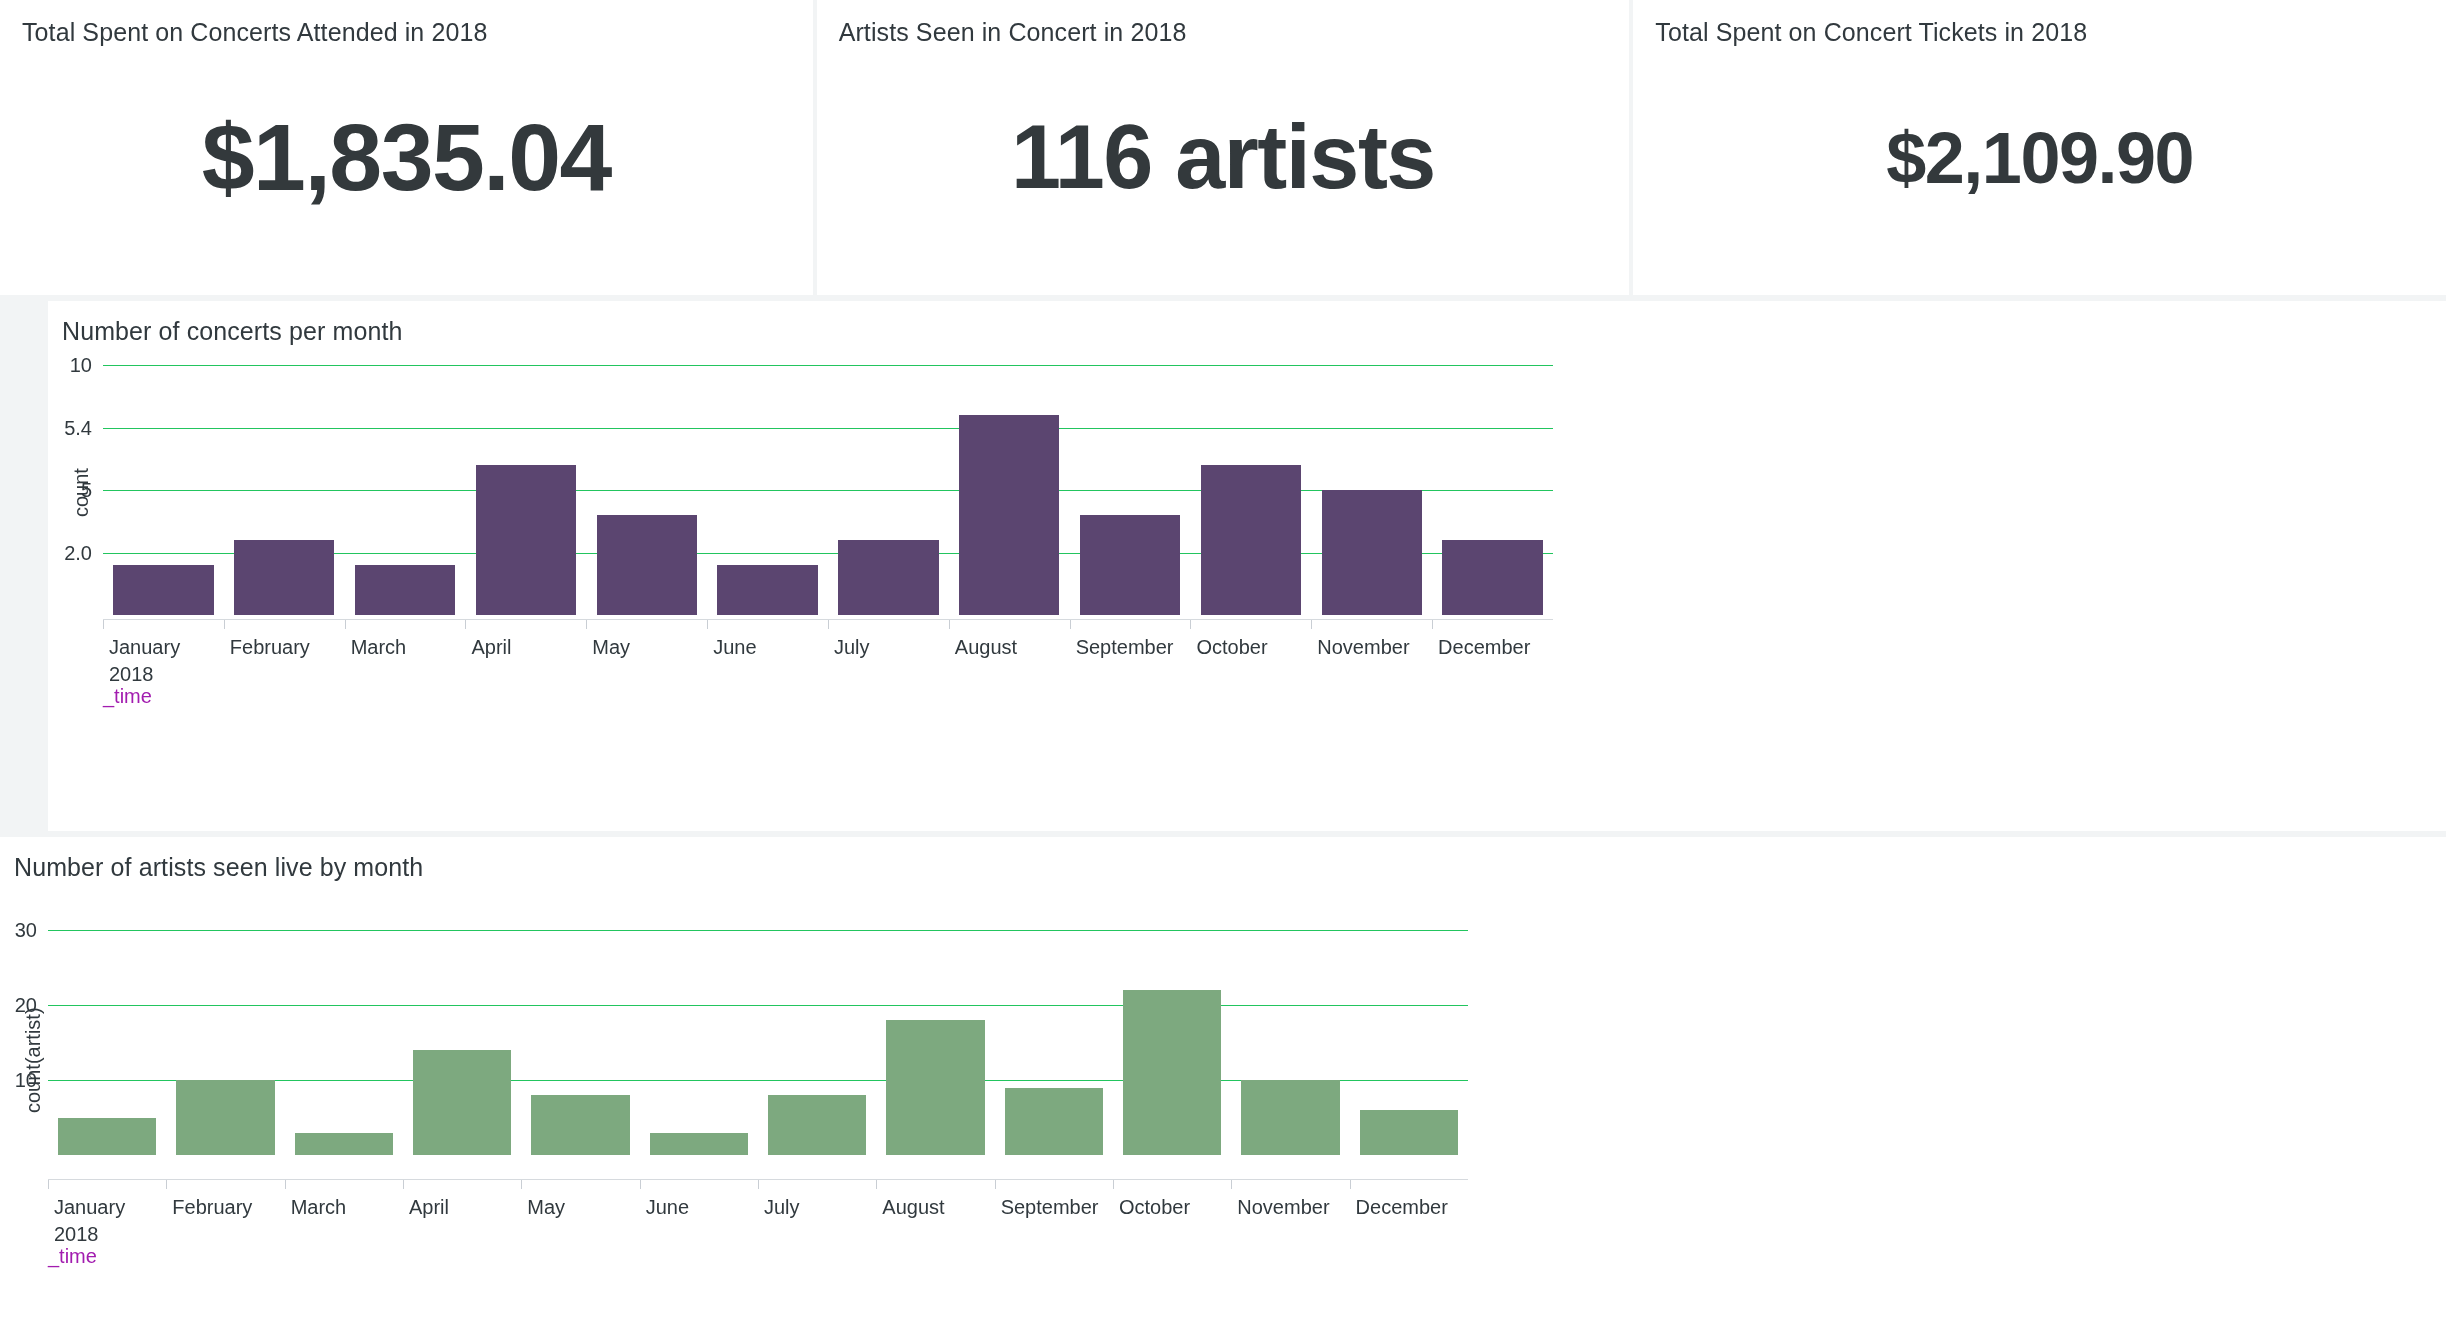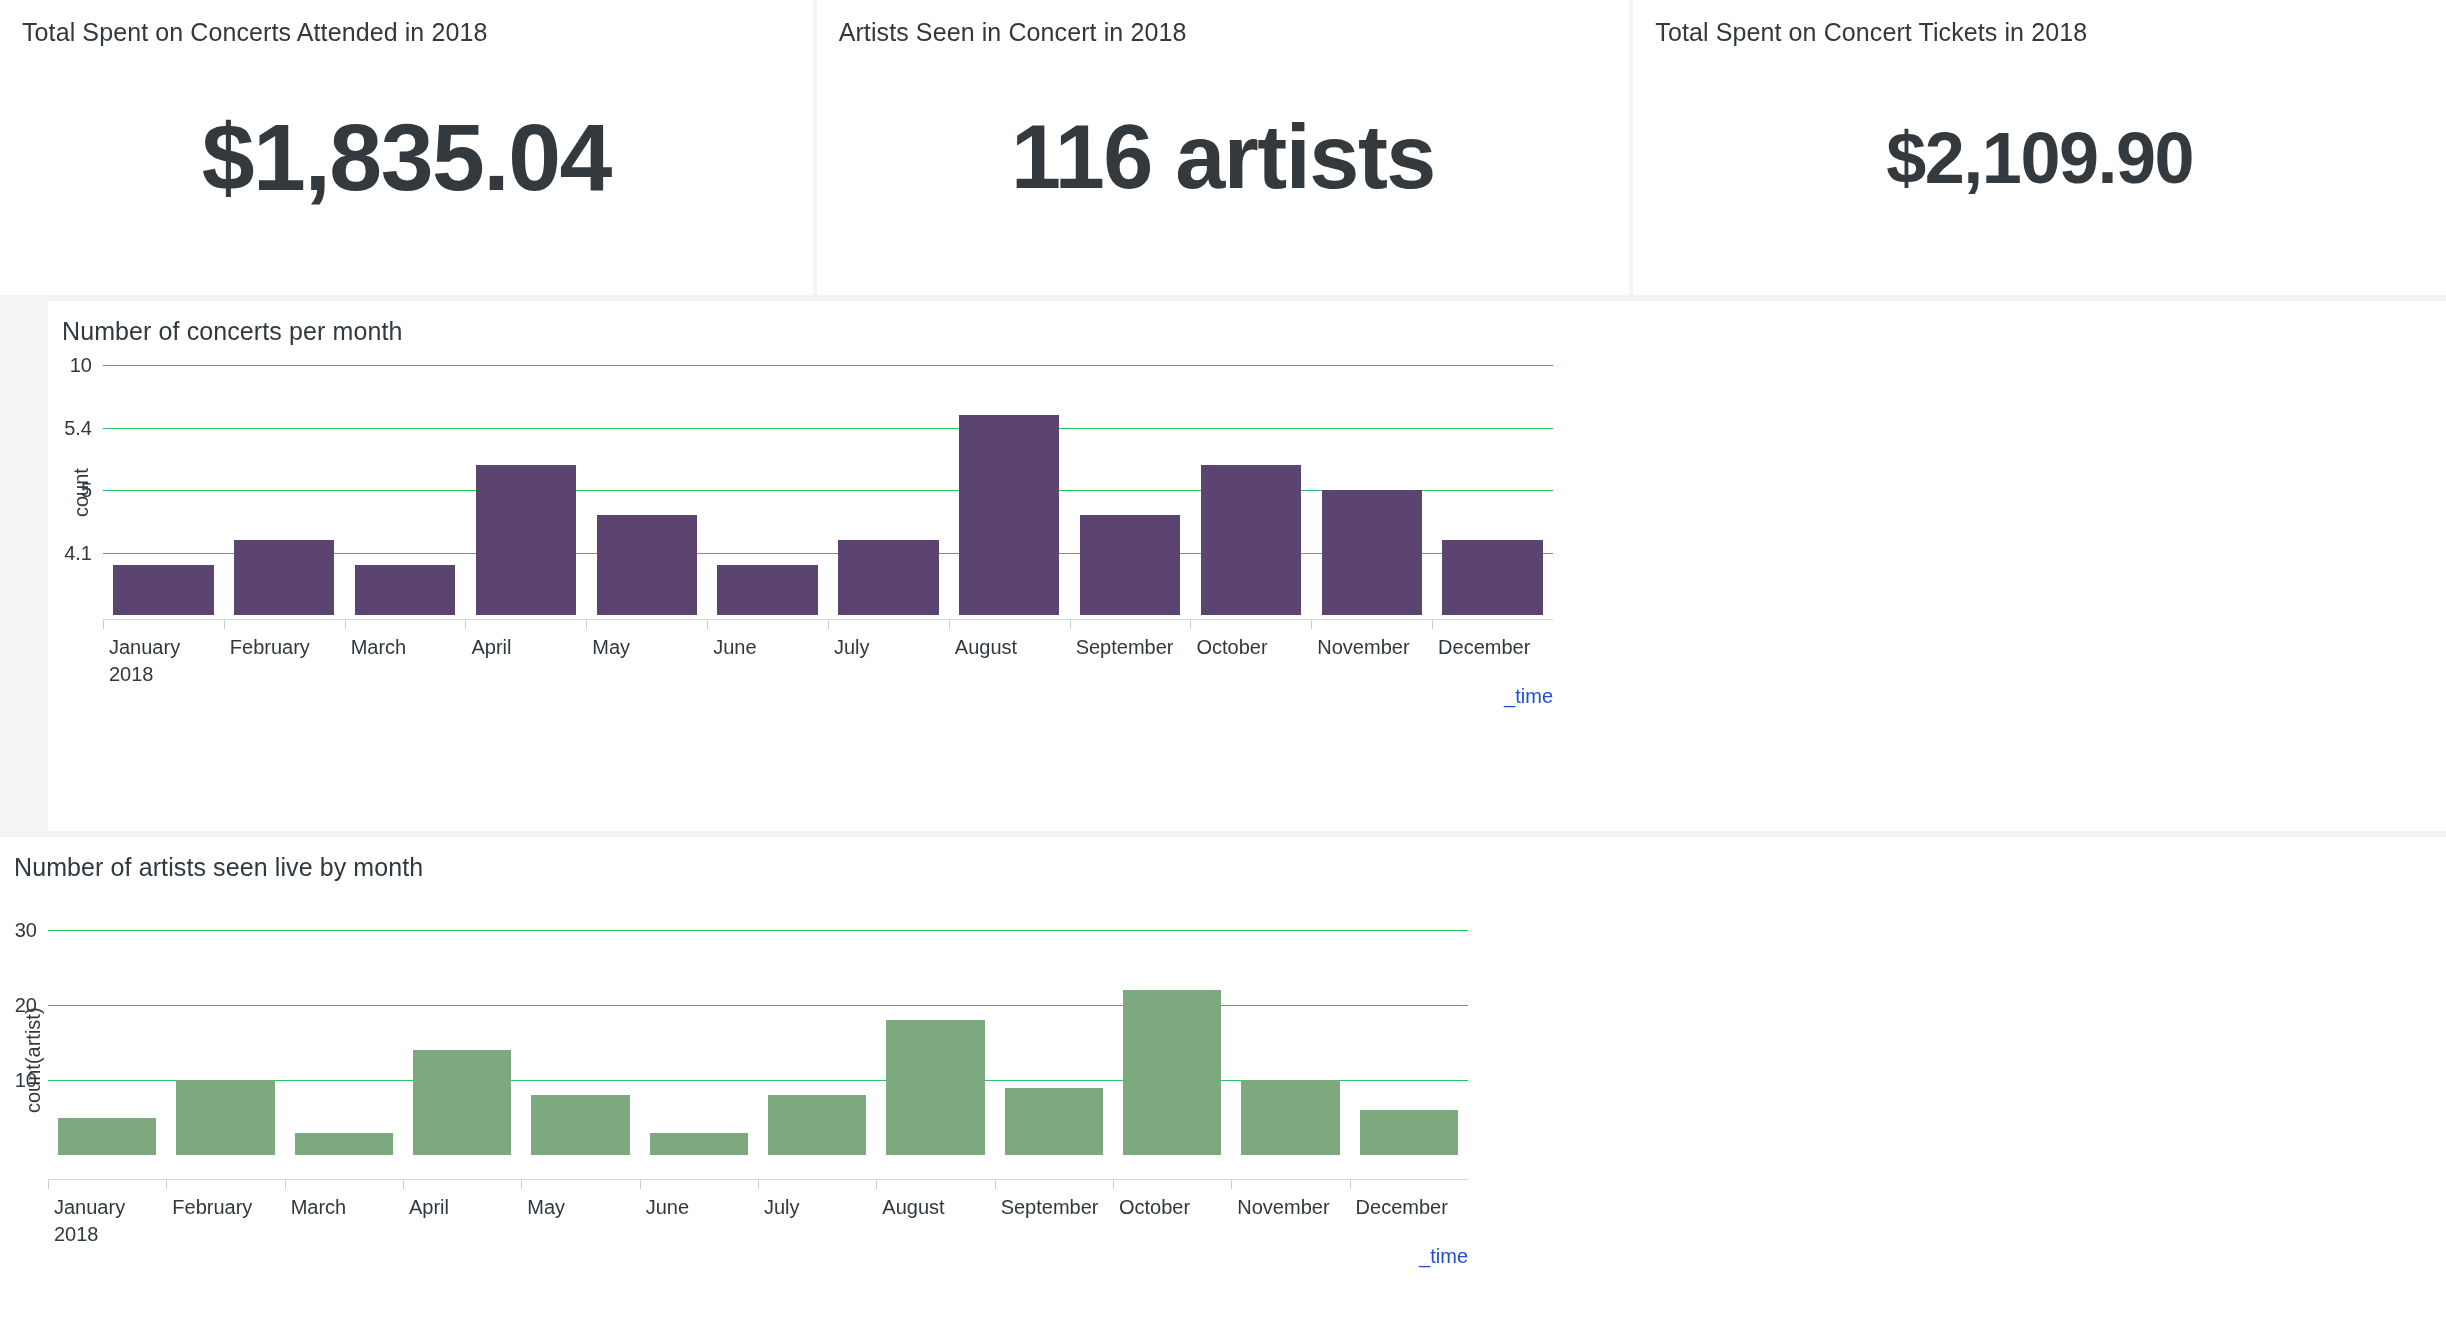--- a/index.html
+++ b/index.html
@@ -160,22 +160,22 @@
     position: absolute;
     left: 0; top: 0;
     width: 1px; height: 9px;
     background: #c9ced4;
   }
   .xtick .yr { display: block; }
 
   .xaxis-label {
     position: absolute;
     font-size: 20px;
-    color: #1d4ed8;
-    text-align: right;
+    color: #a21caf;
+    text-align: left;
   }
   .panel-1 .xaxis-label { left: 55px; width: 1450px; top: 330px; }
   .panel-2 .xaxis-label { left: 48px; width: 1420px; top: 354px; }
 </style>
 </head>
 <body>
 
 <div class="dashboard">
 
   <div class="kpi-row">
@@ -207,21 +207,21 @@
           <div class="gridline" style="top: 0%;">
             <span class="ytick">10</span>
           </div>
           <div class="gridline" style="top: 25%;">
             <span class="ytick">5.4</span>
           </div>
           <div class="gridline" style="top: 50%;">
             <span class="ytick">5</span>
           </div>
           <div class="gridline" style="top: 75%;">
-            <span class="ytick">4.1</span>
+            <span class="ytick">2.0</span>
           </div>
           <div class="bars">
             <div class="bar-slot">
               <div class="bar" title="January: 2" style="height: 20%; background: rgb(91, 69, 112);"></div>
             </div>
             <div class="bar-slot">
               <div class="bar" title="February: 3" style="height: 30%; background: rgb(91, 69, 112);"></div>
             </div>
             <div class="bar-slot">
               <div class="bar" title="March: 2" style="height: 20%; background: rgb(91, 69, 112);"></div>

